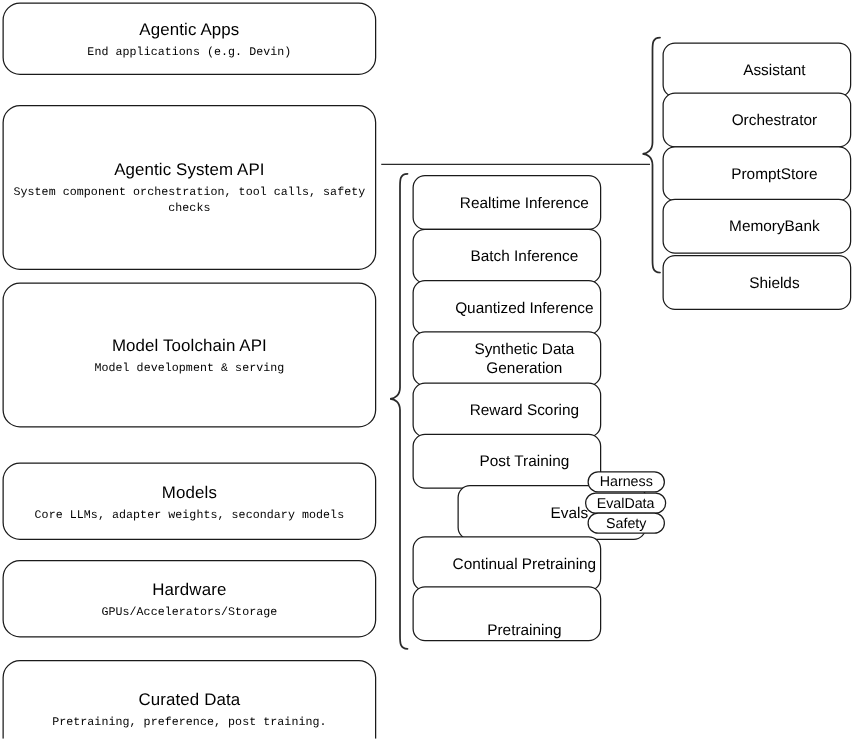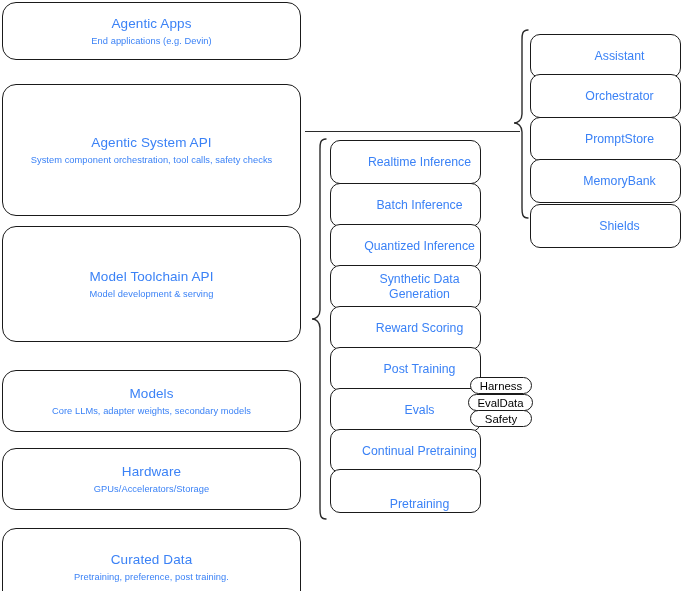--- a/index.html
+++ b/index.html
@@ -24,39 +24,40 @@
     position: absolute;
     box-sizing: border-box;
     border: 1.4px solid #1a1a1a;
     border-radius: 12px;
     background: #ffffff;
     display: flex;
     flex-direction: column;
     align-items: center;
     justify-content: center;
     text-align: center;
-    color: #3b82f6;
+    color: #000000;
   }
 
   
   .layer {
     left: 2px;
     width: 299px;
     border-radius: 14px;
   }
   .layer .title {
     font-size: 13.5px;
     line-height: 17px;
     letter-spacing: .1px;
   }
   .layer .subtitle {
     font-size: 9.3px;
     line-height: 13px;
     margin-top: 3px;
     letter-spacing: .05px;
+    font-family: Liberation Mono, monospace;
   }
 
   
   .chip {
     height: 44px;
     border-radius: 10px;
     font-size: 12.3px;
     line-height: 15px;
     padding-left: 28px;
   }
@@ -153,21 +154,21 @@
   </div>
   <div class="node chip chip-mid" style="top:265px;">
     <span>Synthetic Data Generation</span>
   </div>
   <div class="node chip chip-mid" style="top:306px;">
     <span>Reward Scoring</span>
   </div>
   <div class="node chip chip-mid" style="top:347px;">
     <span>Post Training</span>
   </div>
-  <div class="node chip chip-mid" style="top:388px;">
+  <div class="node chip chip-mid" style="top:388px;margin-left:36px;">
     <span>Evals</span>
   </div>
   <div class="node chip chip-mid" style="top:429px;">
     <span>Continual Pretraining</span>
   </div>
   <div class="node chip chip-mid" style="top:469px;justify-content:flex-end;">
     <span>Pretraining</span>
   </div>
 
   <div class="pill" style="left:470px; top:377px; width:62px;">

